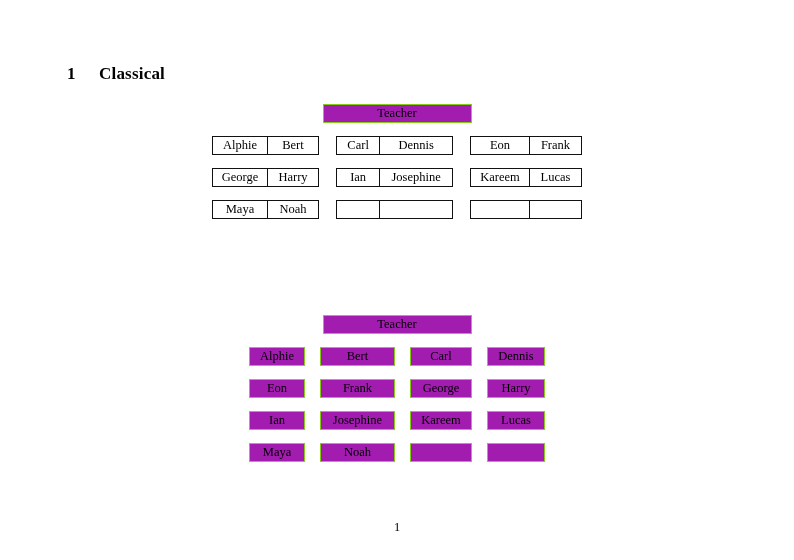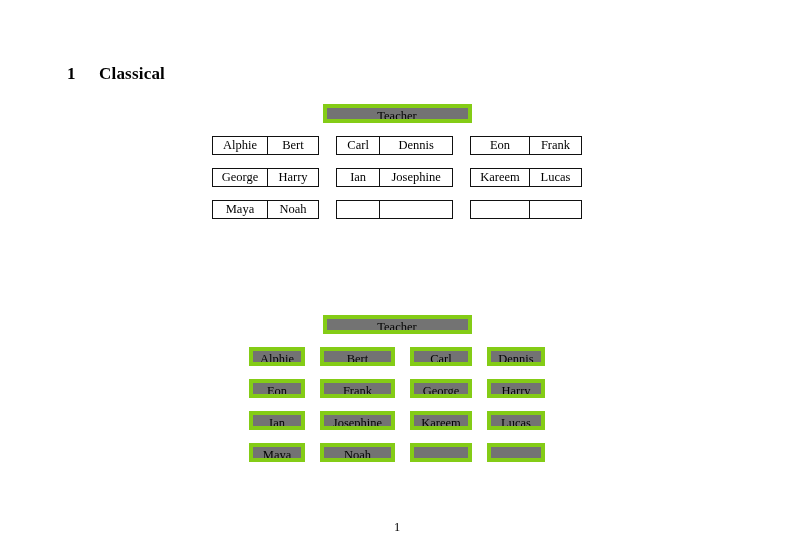--- a/index.html
+++ b/index.html
@@ -44,27 +44,27 @@
   }
   #diagram-classical   { left: 0; top: 104px; width: 794px; }
   #diagram-distributed { left: 0; top: 315px; width: 794px; }
 
   .teacher-row {
     display: flex;
     justify-content: center;
   }
 
   .box {
-    border: 4px solid #84cc16;
+    border: 1px solid #84cc16;
     box-sizing: border-box;
     height: 19px;
     line-height: 17px;
     text-align: center;
     font-size: 12.5px;
-    background: #737373;
+    background: #a21caf;
     white-space: nowrap;
     overflow: hidden;
   }
 
   .teacher-box {
     width: 149px;
   }
 
   
   .classical-grid {

